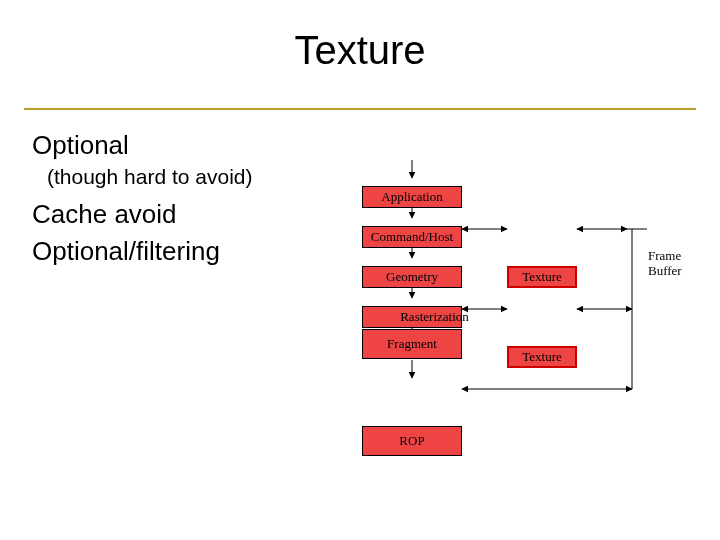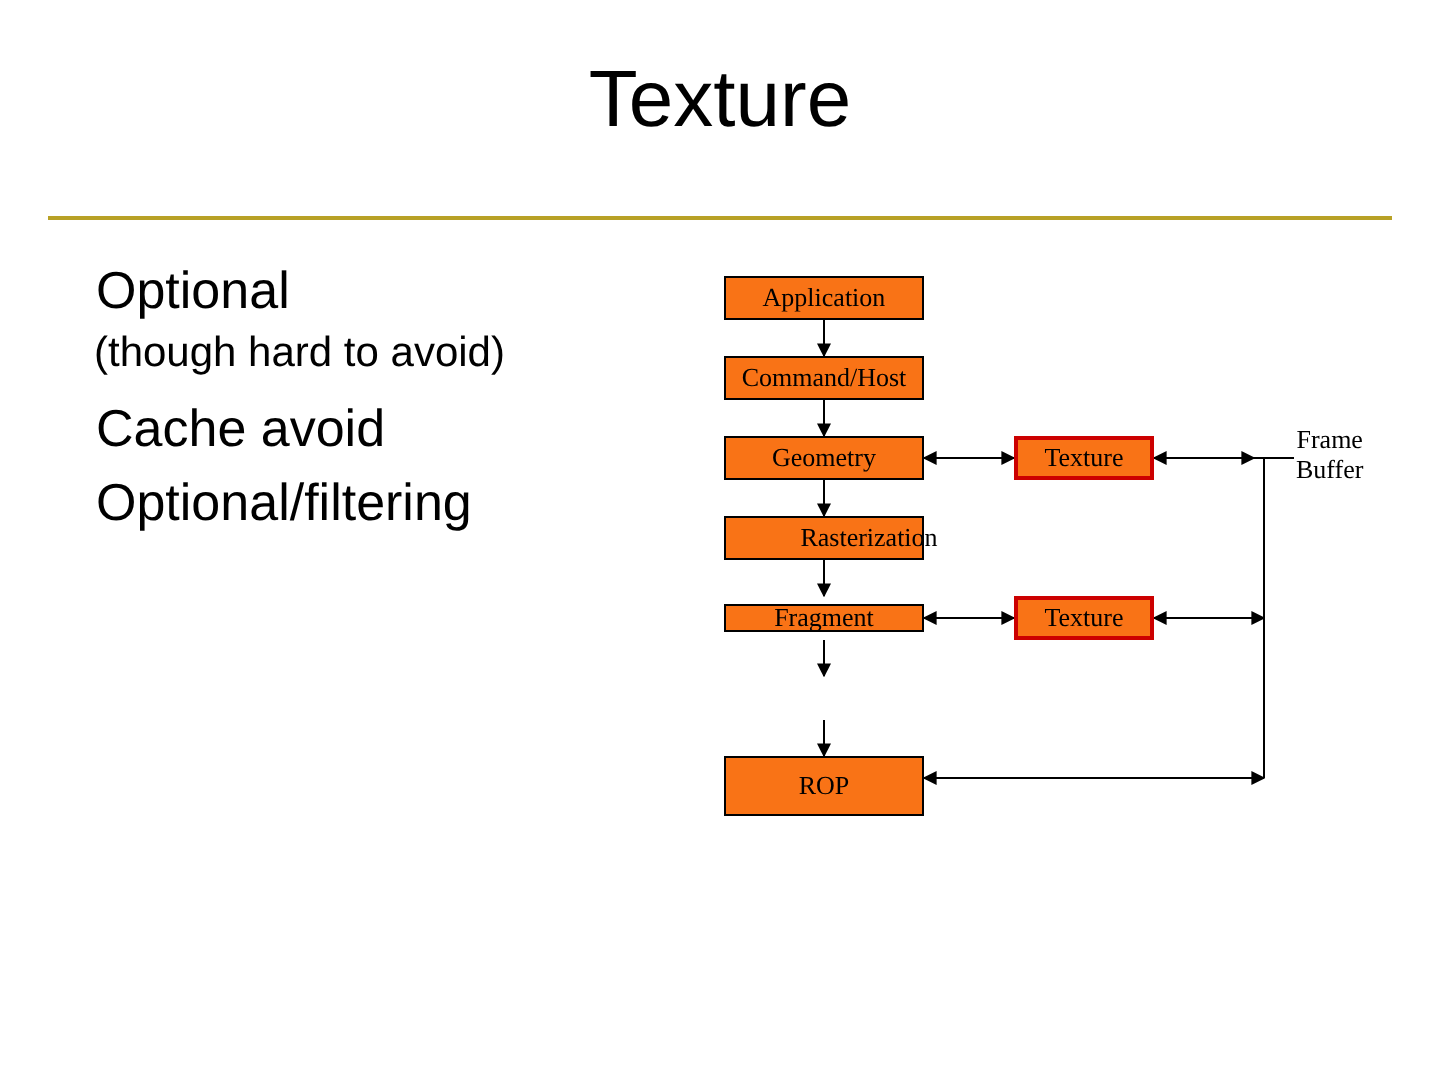--- a/index.html
+++ b/index.html
@@ -31,54 +31,56 @@
     top: 108px;
     border-top: 2px solid #b8a126;
   }
   .content {
     position: absolute;
     left: 32px;
     top: 124px;
   }
   .pt-main {
     font-size: 26px;
-    margin: 6px 0 2px 16px;
+    margin: 6px 0 2px 0;
   }
   .pt-sub {
     font-size: 21px;
     margin: 4px 0 10px 15px;
   }
   .diagram {
     position: absolute;
     left: 352px;
     top: 138px;
     width: 345px;
     height: 300px;
   }
   .box {
     position: absolute;
     border: 1px solid #000;
-    background: #f97316;
+    background: #ef4444;
     font-family: "Times New Roman", Times, serif;
     font-size: 13px;
     text-align: center;
     display: flex;
     align-items: center;
     justify-content: center;
     box-sizing: border-box;
+    margin-top: 48px;
   }
   .box.red {
     border: 2px solid #c00;
   }
   .fb-label {
     position: absolute;
     font-family: "Times New Roman", Times, serif;
     font-size: 13px;
-    text-align: center;
+    text-align: left;
     line-height: 1.15;
+    margin-top: 36px;
   }
   svg.arrows {
     position: absolute;
     left: 0;
     top: 0;
     width: 345px;
     height: 300px;
     overflow: visible;
   }
 </style>
@@ -126,21 +128,21 @@
 
       <line x1="110" y1="251" x2="280" y2="251" stroke="#000" stroke-width="1" marker-start="url(#ah)" marker-end="url(#ah)"></line>
 
       <line x1="280" y1="91" x2="295" y2="91" stroke="#000" stroke-width="1"></line>
     </svg>
 
     <div class="box" style="left:10px; top:0;   width:100px; height:22px;">Application</div>
     <div class="box" style="left:10px; top:40px; width:100px; height:22px;">Command/Host</div>
     <div class="box" style="left:10px; top:80px; width:100px; height:22px;">Geometry</div>
     <div class="box" style="left:10px; top:120px;width:100px; height:22px;padding-left:45px;">Rasterization</div>
-    <div class="box" style="left:10px; top:164px;width:100px; height:14px;text-align:right;">Fragment</div>
+    <div class="box" style="left:10px; top:143px;width:100px; height:30px;text-align:right;">Fragment</div>
     <div class="box" style="left:10px; top:240px;width:100px; height:30px;">ROP</div>
 
     <div class="box red" style="left:155px; top:80px;  width:70px; height:22px;">Texture</div>
     <div class="box red" style="left:155px; top:160px; width:70px; height:22px;">Texture</div>
 
     <div class="fb-label" style="left:296px; top:75px;">
       <span>Frame</span><br>
       <span>Buffer</span>
     </div>
 

